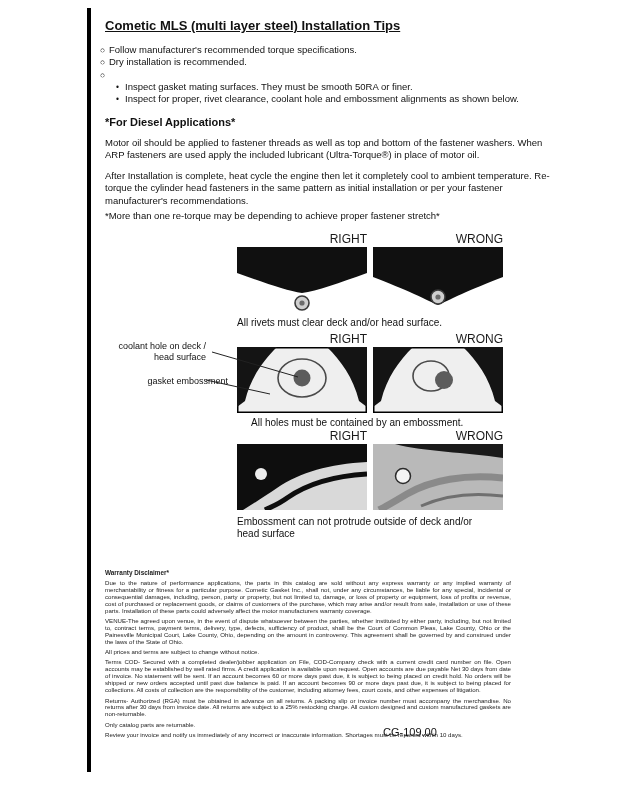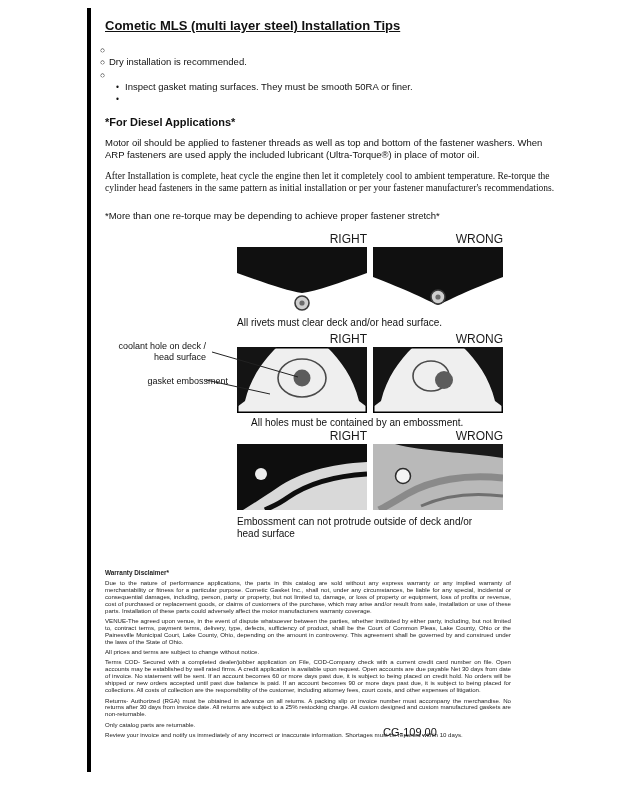--- a/index.html
+++ b/index.html
@@ -7,21 +7,21 @@
   .abs{position:absolute;}
   .vrule{left:87px;top:8px;width:4px;height:764px;background:#000;}
   .title{left:105px;top:18px;font-size:13px;font-weight:bold;text-decoration:underline;white-space:nowrap;}
   .bullets{left:100px;top:44px;font-size:9.5px;line-height:12.3px;width:495px;}
   .bullet{display:flex;}
   .bullet .marker{width:9px;flex:0 0 9px;text-align:left;font-size:8.5px;}
   .bullet.sub{margin-left:16px;}
   .diesel-heading{left:105px;top:116px;font-size:11px;font-weight:bold;}
   .para{left:105px;font-size:9.5px;line-height:12.3px;width:455px;}
   .p1{top:137px;}
-  .p2{top:170px;font-family:Liberation Serif, serif;}
+  .p2{top:170px;}
   .p3{top:210px;width:470px;}
   .dg-label{width:130px;text-align:right;font-size:12px;color:#1a1a1a;}
   .caption{font-size:10px;color:#111;}
   .cap3{width:250px;line-height:12px;}
   .ann{font-size:9px;line-height:10.5px;color:#111;width:88px;text-align:right;}
   .disc{left:105px;top:570px;width:406px;font-size:6.1px;line-height:6.9px;color:#1c1c1c;text-align:justify;}
   .disc h4{font-size:6.4px;margin:0 0 3px 0;}
   .disc p{margin:0 0 3.5px 0;}
   .footer{left:383px;top:726px;font-size:11px;color:#111;}
   svg.diagram{display:block;}
@@ -29,34 +29,36 @@
 </head>
 <body>
 
 <div class="abs vrule"></div>
 
 <div class="abs title">Cometic MLS (multi layer steel) Installation Tips</div>
 
 <div class="abs bullets">
   <div class="bullet">
     <span class="marker">○</span>
+    <span>Follow manufacturer's recommended torque specifications.</span>
   </div>
   <div class="bullet">
     <span class="marker">○</span>
     <span>Dry installation is recommended.</span>
   </div>
   <div class="bullet">
     <span class="marker">○</span>
   </div>
   <div class="bullet sub">
     <span class="marker">•</span>
     <span>Inspect gasket mating surfaces.  They must be smooth 50RA or finer.</span>
   </div>
   <div class="bullet sub">
     <span class="marker">•</span>
+    <span>Inspect for proper, rivet clearance, coolant hole and embossment alignments as shown below.</span>
   </div>
 </div>
 
 <div class="abs diesel-heading">*For Diesel Applications*</div>
 <div class="abs para p1">Motor oil should be applied to fastener threads as well as top and bottom of the fastener washers. When ARP fasteners are used apply the included lubricant (Ultra-Torque®) in place of motor oil.</div>
 <div class="abs para p2">After Installation is complete, heat cycle the engine then let it completely cool to ambient temperature. Re-torque the cylinder head fasteners in the same pattern as initial installation or per your fastener manufacturer's recommendations.</div>
 <div class="abs para p3">*More than one re-torque may be depending to achieve proper fastener stretch*</div>
 
 <div class="abs dg-label" style="left:237px;top:232px">RIGHT</div>
 <div class="abs dg-label" style="left:373px;top:232px">WRONG</div>

